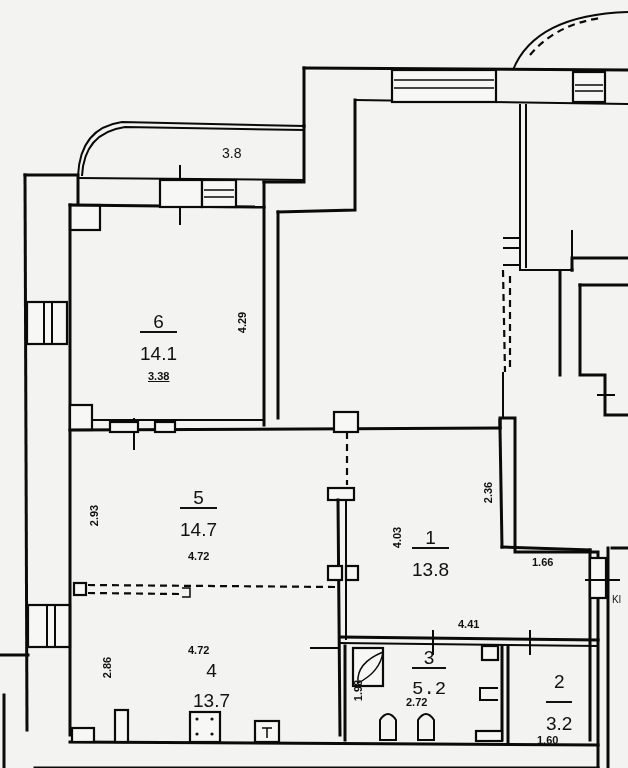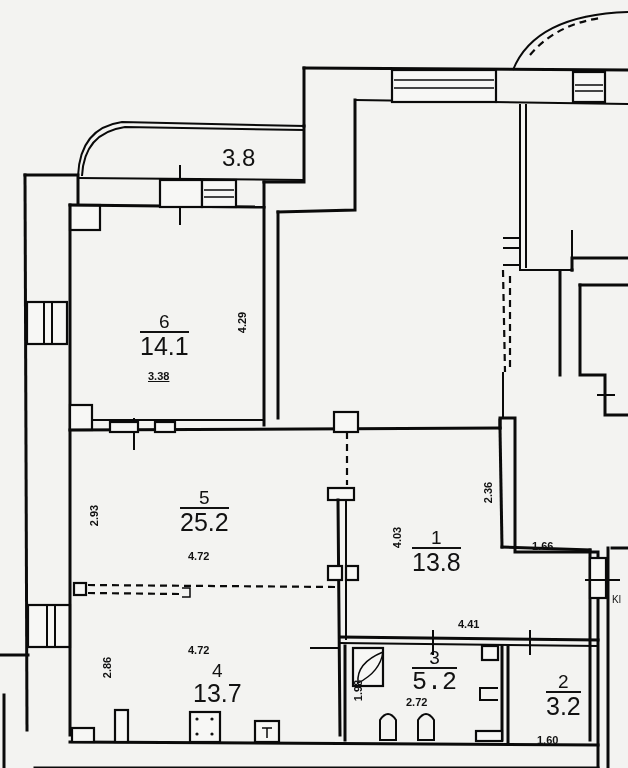--- a/index.html
+++ b/index.html
@@ -6,25 +6,25 @@
   body { width: 628px; height: 768px; overflow: hidden; position: relative; }
   #plan { position: absolute; left: 0; top: 0; width: 628px; height: 768px; }
   .paper { fill: #f3f3f1; }
   .w { stroke: #0a0a0a; stroke-width: 3; fill: none; stroke-linecap: square; }
   .wt { stroke: #0a0a0a; stroke-width: 2; fill: none; }
   .wthin { stroke: #0a0a0a; stroke-width: 1.5; fill: none; }
   .dash { stroke: #0a0a0a; stroke-width: 2.2; fill: none; stroke-dasharray: 7 5; }
   .box { stroke: #0a0a0a; stroke-width: 2.2; fill: #f7f7f5; }
   .lbl { position: absolute; font-family: "Liberation Sans", sans-serif; color: #111; white-space: nowrap; line-height: 1; }
   .num { font-size: 19px; }
-  .area { font-size: 25px; border-top: 2px solid #111; padding-top: 1px; }
+  .area { font-size: 19px; border-top: 2px solid #111; padding-top: 11px; }
   .dim { font-size: 11px; font-weight: bold; }
   .dimv { transform: rotate(-90deg); transform-origin: center; }
   .room { position: absolute; text-align: center; }
-  .bal { font-size: 24px; }
+  .bal { font-size: 14px; }
 </style>
 </head>
 <body>
 
 <svg id="plan" viewBox="0 0 628 768" xmlns="http://www.w3.org/2000/svg">
   <rect class="paper" x="0" y="0" width="628" height="768"></rect>
 
   <g>
     <path class="wt" d="M78 176 Q80 128 122 122 L304 126 L304 180"></path>
     <path class="wt" d="M82 176 Q84 133 125 127 L304 130"></path>
@@ -164,47 +164,47 @@
 
 <div class="room" style="left:140px; top:312px;">
   <div class="lbl num" style="position:static;">6</div>
   <div class="lbl area" style="position:static;">14.1</div>
 </div>
 <div class="lbl dim dimv" style="left:232px; top:317px;">4.29</div>
 <div class="lbl dim" style="left:148px; top:371px;text-decoration:underline;">3.38</div>
 
 <div class="room" style="left:180px; top:488px;">
   <div class="lbl num" style="position:static;">5</div>
-  <div class="lbl area" style="position:static;">25.2</div>
+  <div class="lbl area" style="position:static;">14.7</div>
 </div>
 <div class="lbl dim dimv" style="left:84px; top:510px;">2.93</div>
 <div class="lbl dim" style="left:188px; top:551px;">4.72</div>
 
 <div class="lbl dim" style="left:188px; top:645px;">4.72</div>
 <div class="room" style="left:193px; top:661px;">
   <div class="lbl num" style="position:static;">4</div>
   <div class="lbl area" style="position:static; border-top:none;">13.7</div>
 </div>
 <div class="lbl dim dimv" style="left:97px; top:662px;">2.86</div>
 
 <div class="room" style="left:412px; top:528px;">
   <div class="lbl num" style="position:static;">1</div>
   <div class="lbl area" style="position:static;">13.8</div>
 </div>
 <div class="lbl dim dimv" style="left:387px; top:532px;">4.03</div>
 <div class="lbl dim dimv" style="left:478px; top:487px;">2.36</div>
-<div class="lbl dim" style="left:532px; top:541px;">1.66</div>
+<div class="lbl dim" style="left:532px; top:557px;">1.66</div>
 <div class="lbl dim" style="left:458px; top:619px;">4.41</div>
 
 <div class="room" style="left:412px; top:648px;">
   <div class="lbl num" style="position:static;">3</div>
   <div class="lbl area" style="position:static;font-family:Liberation Mono, monospace;">5.2</div>
 </div>
 <div class="lbl dim dimv" style="left:348px; top:685px;">1.98</div>
 <div class="lbl dim" style="left:406px; top:697px;">2.72</div>
 
 <div class="room" style="left:546px; top:672px;">
   <div class="lbl num" style="position:static;">2</div>
-  <div class="lbl area" style="position:static;">3.2</div>
+  <div class="lbl area" style="position:static;margin-top:10px;">3.2</div>
 </div>
 <div class="lbl dim" style="left:537px; top:735px;">1.60</div>
 
 <div class="lbl" style="left:612px; top:595px; font-size:10px;">Kl</div>
 
 </body></html>

